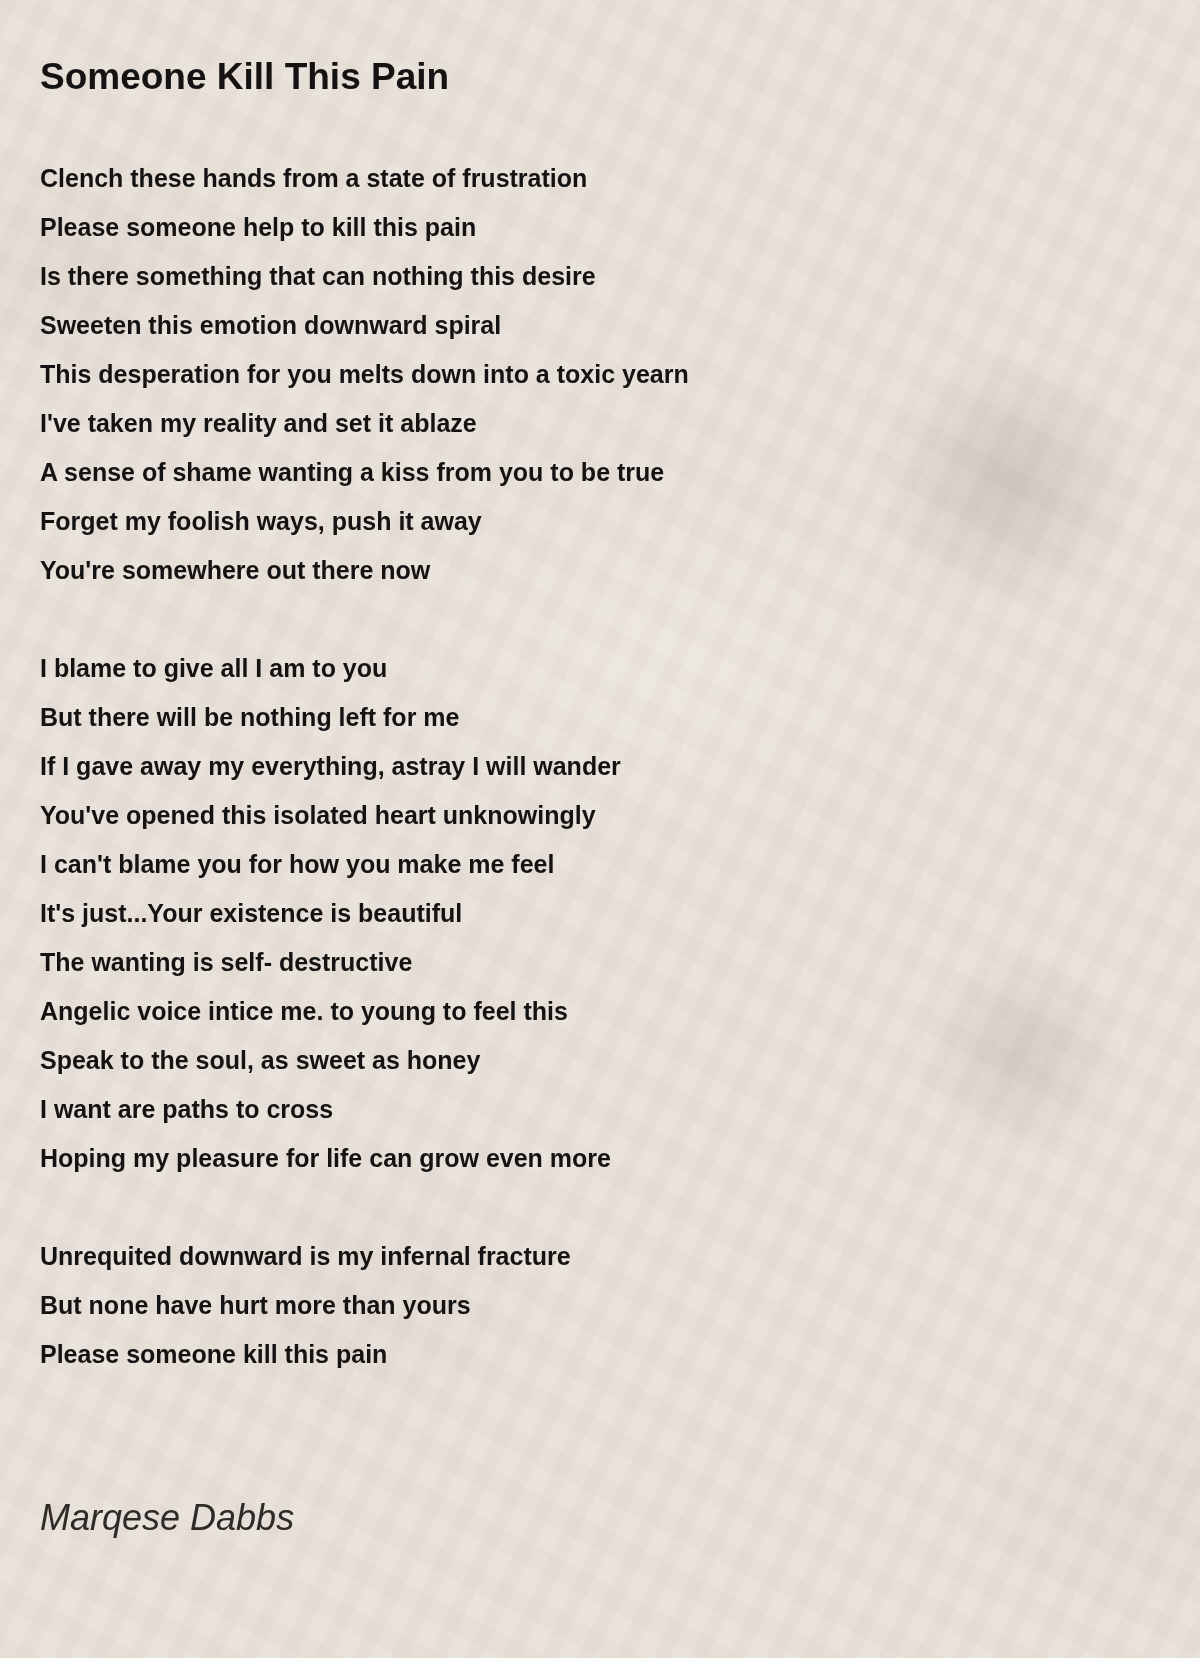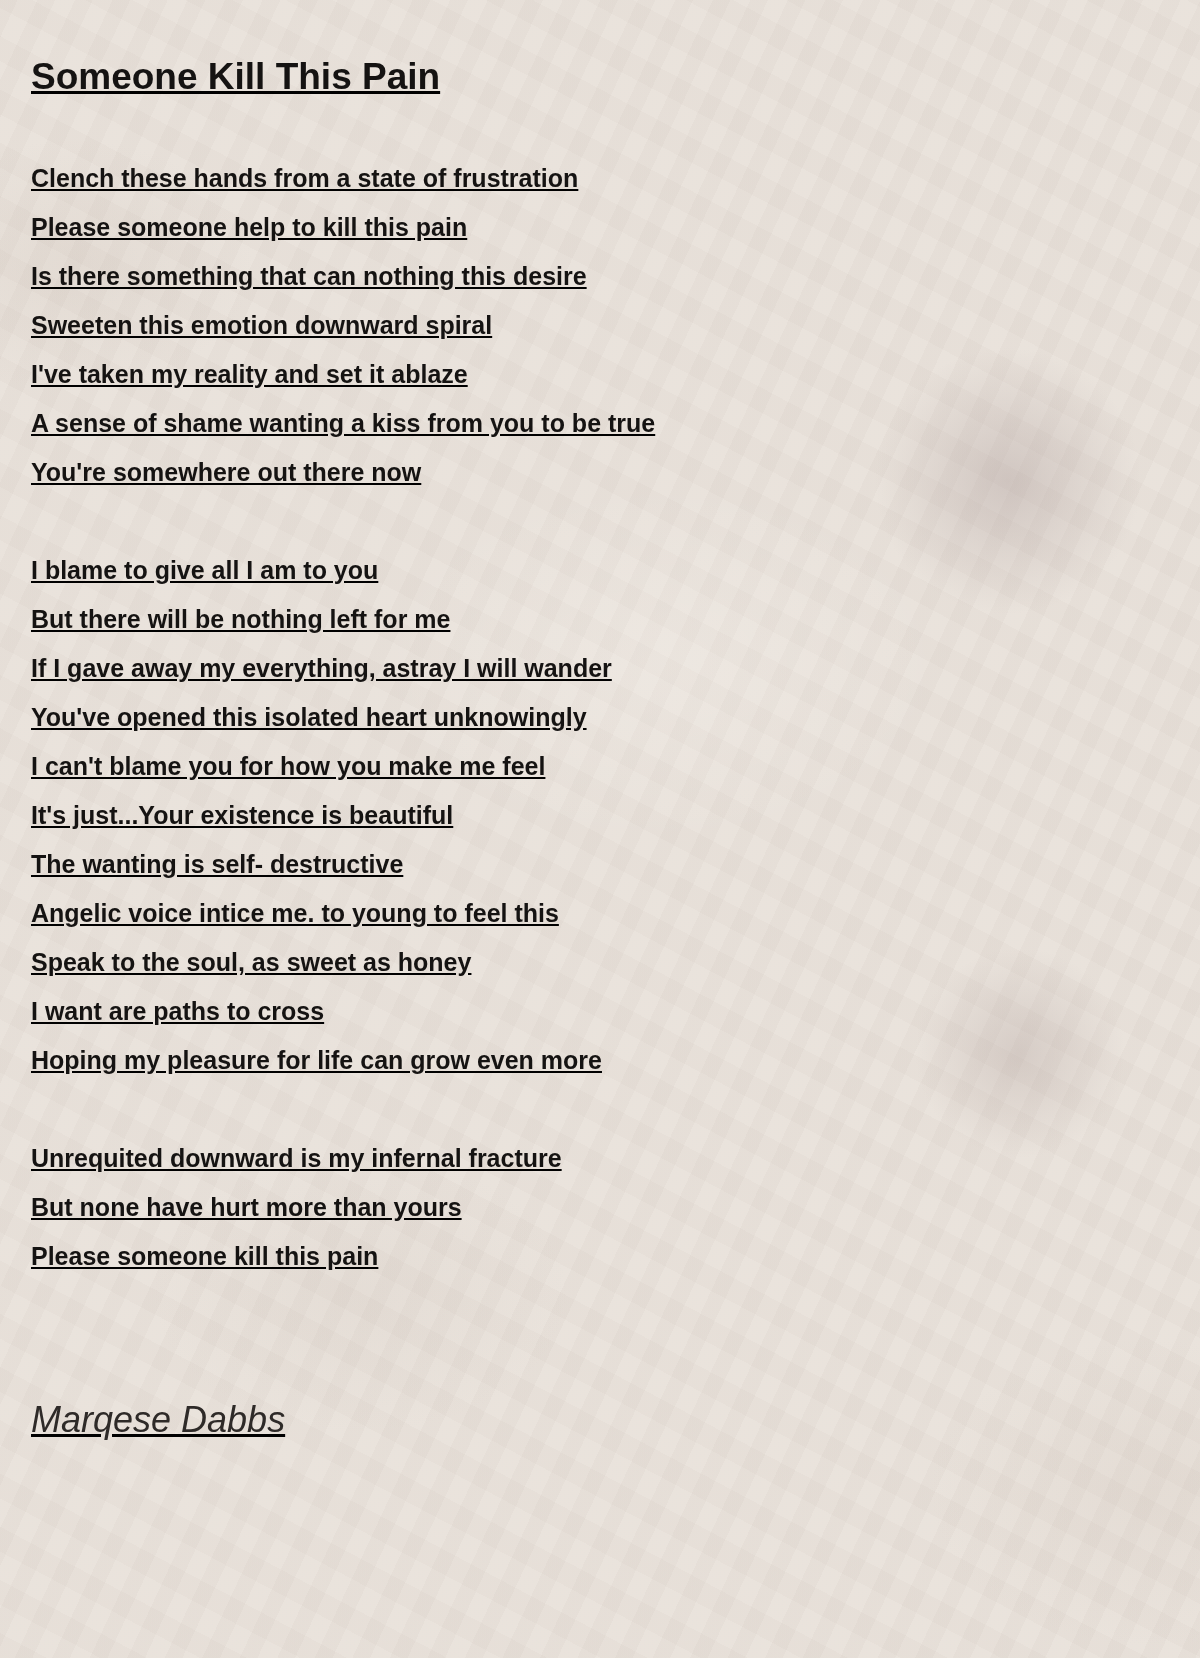--- a/index.html
+++ b/index.html
@@ -24,22 +24,21 @@
         rgba(150,132,122,0.035) 0px, rgba(150,132,122,0.035) 16px,
         rgba(255,255,255,0.035) 16px, rgba(255,255,255,0.035) 34px),
       repeating-linear-gradient(28deg,
         rgba(158,140,130,0.03) 0px, rgba(158,140,130,0.03) 22px,
         rgba(255,255,255,0.03) 22px, rgba(255,255,255,0.03) 47px);
   }
   .page {
     box-sizing: border-box;
     width: 1200px;
     height: 1658px;
-    padding: 55px 60px 40px 31px;
-    text-decoration: underline;
+    padding: 55px 60px 40px 40px;
   }
   .poem-title {
     margin: 0 0 55px 0;
     font-size: 37px;
     line-height: 1.2;
     font-weight: bold;
     color: var(--text, #151312);
     letter-spacing: 0px;
   }
   .stanza {
@@ -64,22 +63,24 @@
 <body>
 
 <div class="page">
   <h1 class="poem-title">Someone Kill This Pain</h1>
 
   <div class="stanza">
     <div class="line">Clench these hands from a state of frustration</div>
     <div class="line">Please someone help to kill this pain</div>
     <div class="line">Is there something that can nothing this desire</div>
     <div class="line">Sweeten this emotion downward spiral</div>
+    <div class="line">This desperation for you melts down into a toxic yearn</div>
     <div class="line">I've taken my reality and set it ablaze</div>
     <div class="line">A sense of shame wanting a kiss from you to be true</div>
+    <div class="line">Forget my foolish ways, push it away</div>
     <div class="line">You're somewhere out there now</div>
   </div>
 
   <div class="stanza">
     <div class="line">I blame to give all I am to you</div>
     <div class="line">But there will be nothing left for me</div>
     <div class="line">If I gave away my everything, astray I will wander</div>
     <div class="line">You've opened this isolated heart unknowingly</div>
     <div class="line">I can't blame you for how you make me feel</div>
     <div class="line">It's just...Your existence is beautiful</div>

